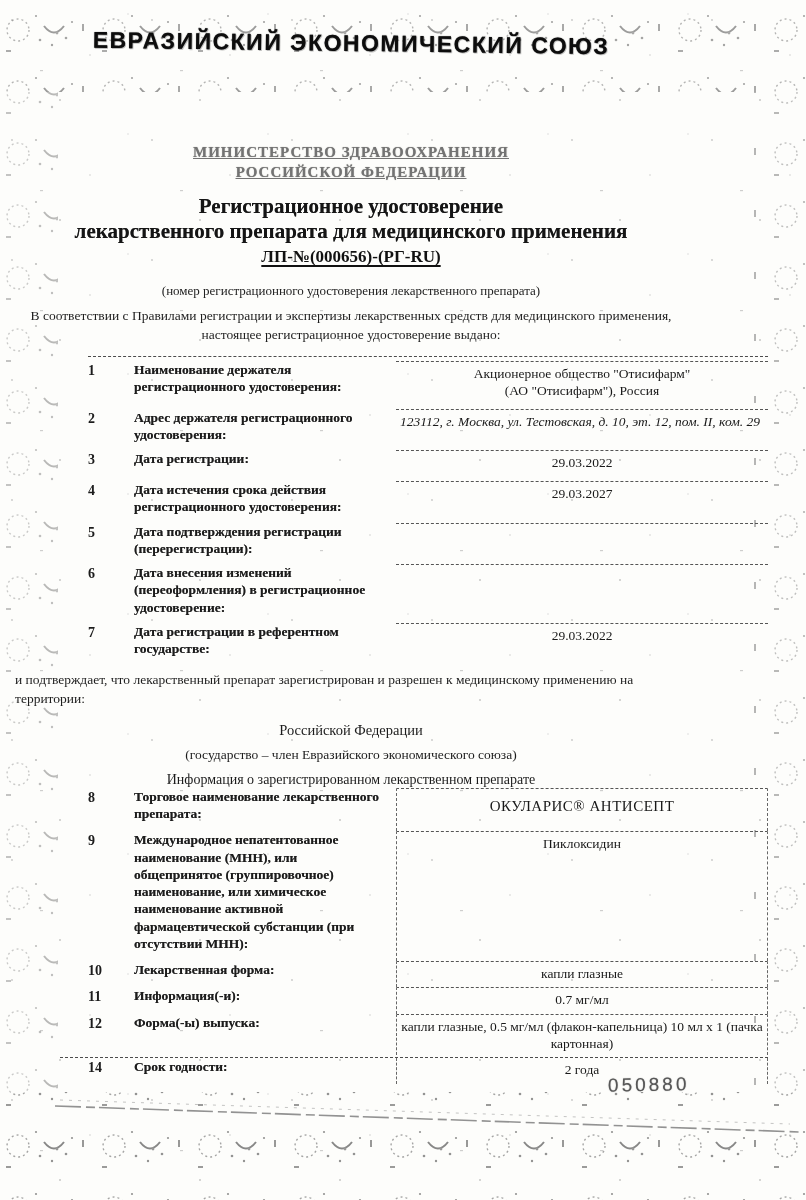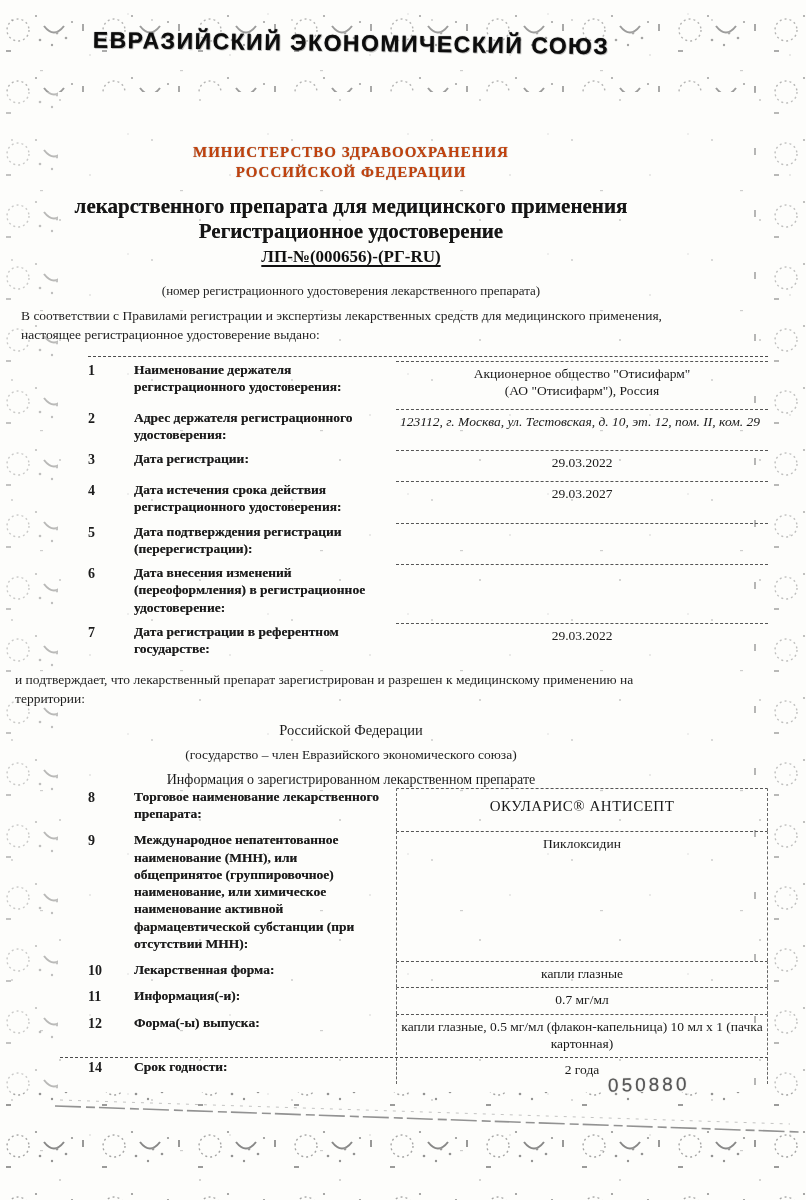--- a/index.html
+++ b/index.html
@@ -16,36 +16,37 @@
   .union-title{
     margin-top:30px;text-align:center;
     font-family:"Liberation Sans", sans-serif;
     font-weight:bold;font-size:23px;letter-spacing:1.5px;color:#0d0d0d;
     transform:rotate(0.7deg);
     text-shadow:0 0 1px rgba(20,20,20,.75), 1px 1px 0 rgba(60,60,60,.25);
   }
   .ministry{
     margin-top:86px;text-align:center;
     font-weight:bold;font-size:15px;letter-spacing:1px;line-height:1.3;
-    color:#c2410c;filter:blur(.3px);
+    color:#737373;filter:blur(.3px);
     text-shadow:0 0 1px rgba(120,120,115,.8);
+    text-decoration:underline;
   }
   .doc-title{
     margin-top:12px;text-align:center;
     font-weight:bold;font-size:21px;line-height:1.2;color:#151515;
     text-shadow:0 0 .5px rgba(0,0,0,.6);
   }
   .reg-number{
     margin-top:3px;text-align:center;
     font-weight:bold;font-size:17px;color:#111;
     text-decoration:underline;text-decoration-thickness:2px;text-underline-offset:3px;
   }
   .reg-caption{margin-top:16px;text-align:center;font-size:13px;color:#222;}
   .intro{
-    margin:8px auto 0;width:660px;text-align:left;
+    margin:8px auto 0;width:660px;text-align:center;
     font-size:13.5px;line-height:1.35;color:#1e1e1e;
   }
 
   
   .tbl{width:680px;margin:0 0 0 88px;}
   .tbl.group-a{margin-top:12px;border-top:1px dashed #4c4c4c;padding-top:4px;}
   .row{display:grid;grid-template-columns:46px 262px 1fr;}
   .group-a .row{margin-bottom:7px;}
   .row .num{font-weight:bold;font-size:14px;padding-top:2px;}
   .row .lbl{font-weight:bold;font-size:13.5px;line-height:1.28;padding-right:8px;
@@ -114,22 +115,22 @@
 <div class="sheet">
 
   <div class="union-title">ЕВРАЗИЙСКИЙ ЭКОНОМИЧЕСКИЙ СОЮЗ</div>
 
   <div class="ministry">
     <div>МИНИСТЕРСТВО ЗДРАВООХРАНЕНИЯ</div>
     <div>РОССИЙСКОЙ ФЕДЕРАЦИИ</div>
   </div>
 
   <div class="doc-title">
+    <div>Регистрационное удостоверение</div>
     <div>лекарственного препарата для медицинского применения</div>
-    <div>Регистрационное удостоверение</div>
   </div>
 
   <div class="reg-number">ЛП-№(000656)-(РГ-RU)</div>
   <div class="reg-caption">(номер регистрационного удостоверения лекарственного препарата)</div>
 
   <div class="intro">В соответствии с Правилами регистрации и экспертизы лекарственных средств для медицинского применения, настоящее регистрационное удостоверение выдано:</div>
 
   <div class="tbl group-a">
     <div class="row">
       <div class="num">1</div>

